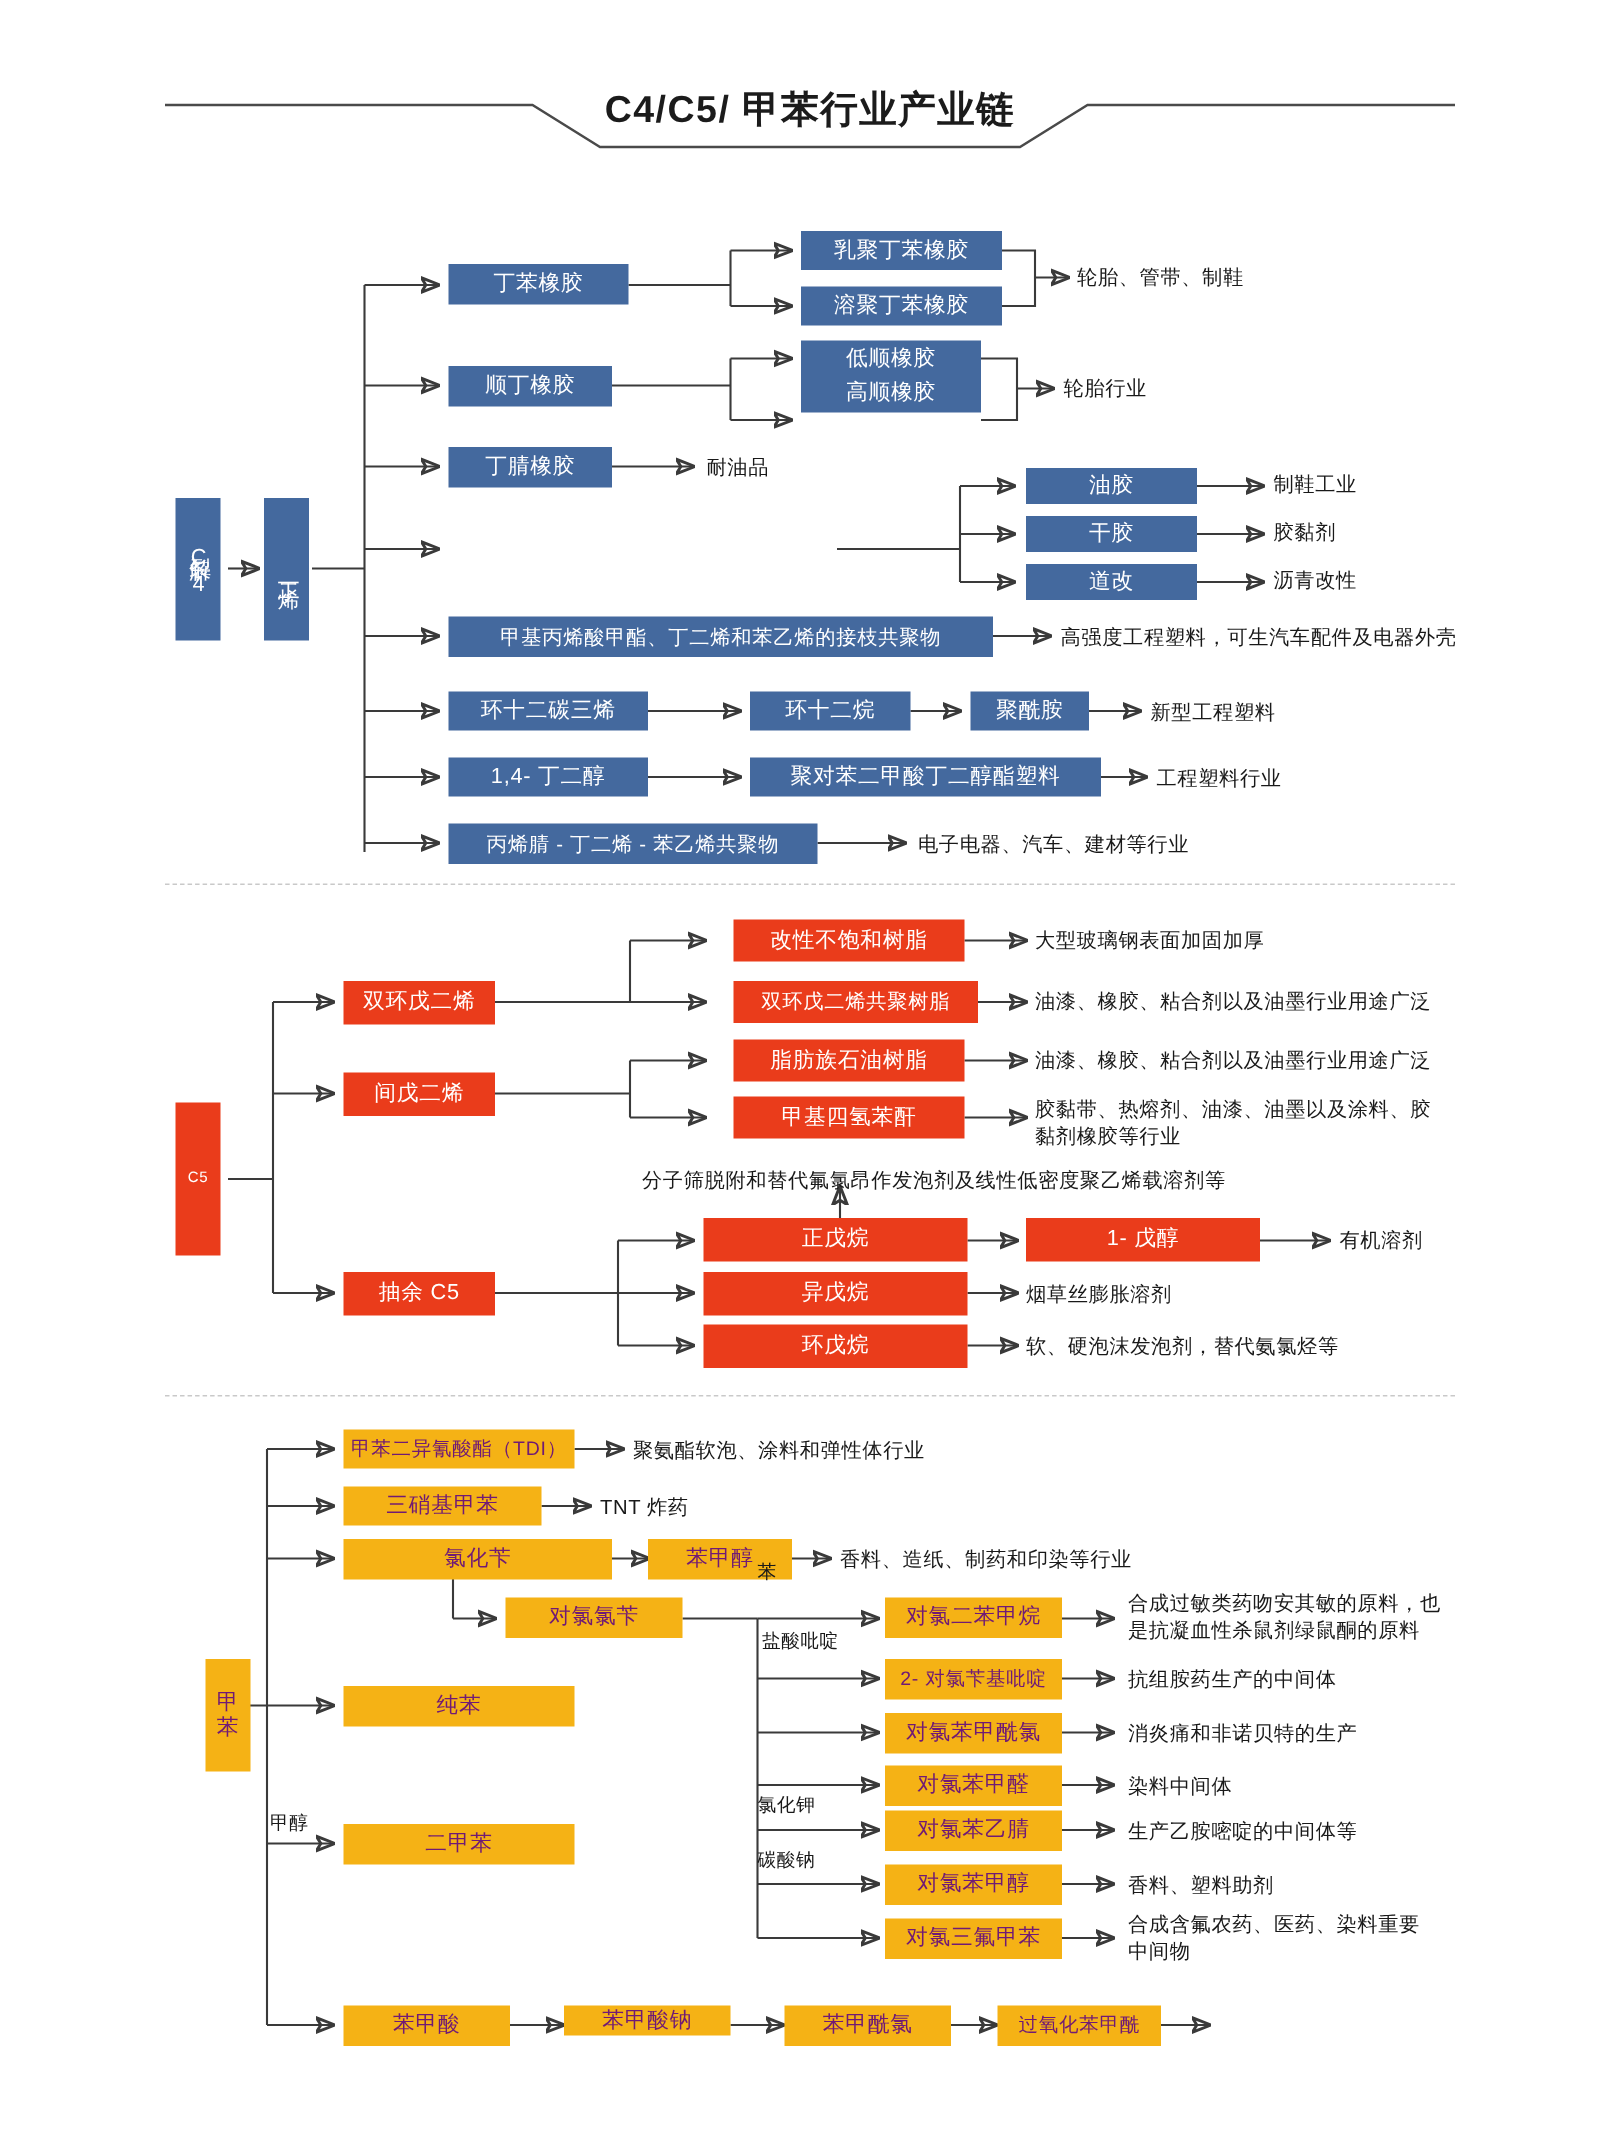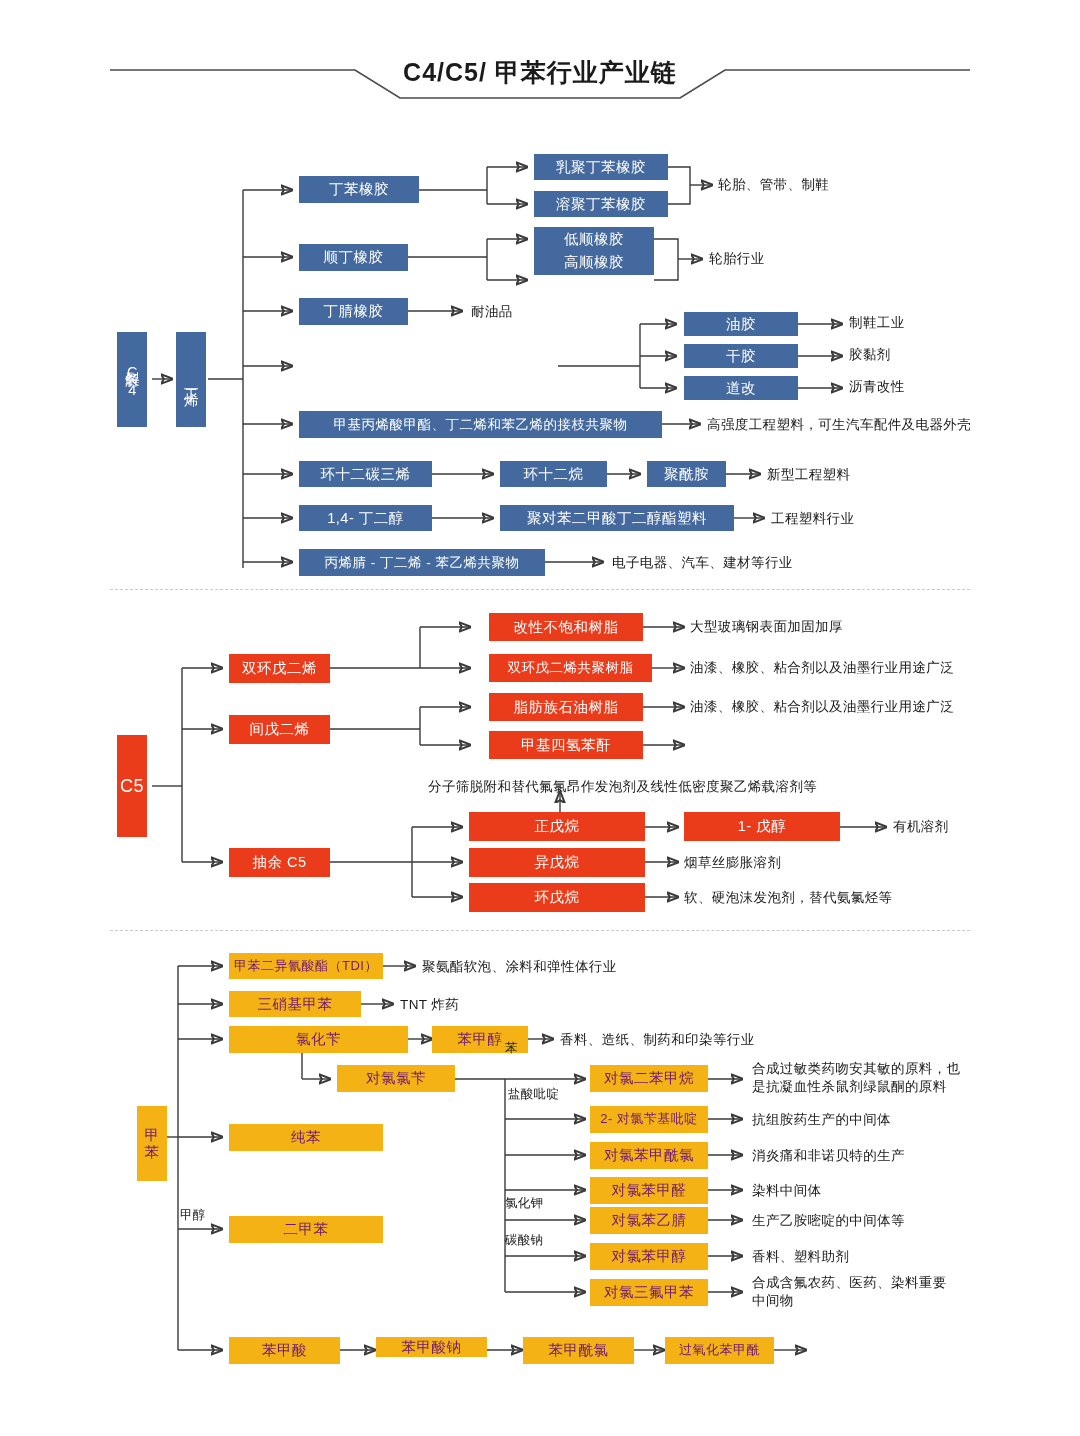--- a/index.html
+++ b/index.html
@@ -254,32 +254,34 @@
   <div class="node blue" style="left:647px;top:461px;width:79px;height:26px;">聚酰胺</div>
   <div class="cap" style="left:767px;top:466px;">新型工程塑料</div>
 
   <div class="node blue" style="left:299px;top:505px;width:133px;height:26px;">1,4- 丁二醇</div>
   <div class="node blue" style="left:500px;top:505px;width:234px;height:26px;">聚对苯二甲酸丁二醇酯塑料</div>
   <div class="cap" style="left:771px;top:510px;">工程塑料行业</div>
 
   <div class="node blue" style="left:299px;top:549px;width:246px;height:27px;font-size:13.5px;">丙烯腈 - 丁二烯 - 苯乙烯共聚物</div>
   <div class="cap" style="left:612px;top:554px;">电子电器、汽车、建材等行业</div>
 
-  <div class="node red" style="left:117px;top:735px;width:30px;height:102px;font-size:18px;">C5</div>
+  <div class="node red" style="left:117px;top:735px;width:30px;height:102px;font-size:10px;">C5</div>
 
   <div class="node red" style="left:229px;top:654px;width:101px;height:29px;">双环戊二烯</div>
   <div class="node red" style="left:489px;top:613px;width:154px;height:28px;">改性不饱和树脂</div>
   <div class="cap" style="left:690px;top:618px;">大型玻璃钢表面加固加厚</div>
   <div class="node red" style="left:489px;top:654px;width:163px;height:28px;font-size:13.5px;">双环戊二烯共聚树脂</div>
   <div class="cap" style="left:690px;top:659px;">油漆、橡胶、粘合剂以及油墨行业用途广泛</div>
 
   <div class="node red" style="left:229px;top:715px;width:101px;height:29px;">间戊二烯</div>
   <div class="node red" style="left:489px;top:693px;width:154px;height:28px;">脂肪族石油树脂</div>
   <div class="cap" style="left:690px;top:698px;">油漆、橡胶、粘合剂以及油墨行业用途广泛</div>
   <div class="node red" style="left:489px;top:731px;width:154px;height:28px;">甲基四氢苯酐</div>
+  <div class="cap" style="left:690px;top:731px;">胶黏带、热熔剂、油漆、油墨以及涂料、胶
+黏剂橡胶等行业</div>
 
   <div class="cap" style="left:428px;top:778px;">分子筛脱附和替代氟氯昂作发泡剂及线性低密度聚乙烯载溶剂等</div>
 
   <div class="node red" style="left:229px;top:848px;width:101px;height:29px;">抽余 C5</div>
   <div class="node red" style="left:469px;top:812px;width:176px;height:29px;">正戊烷</div>
   <div class="node red" style="left:684px;top:812px;width:156px;height:29px;">1- 戊醇</div>
   <div class="cap" style="left:893px;top:818px;">有机溶剂</div>
   <div class="node red" style="left:469px;top:848px;width:176px;height:29px;">异戊烷</div>
   <div class="cap" style="left:684px;top:854px;">烟草丝膨胀溶剂</div>
   <div class="node red" style="left:469px;top:883px;width:176px;height:29px;">环戊烷</div>

